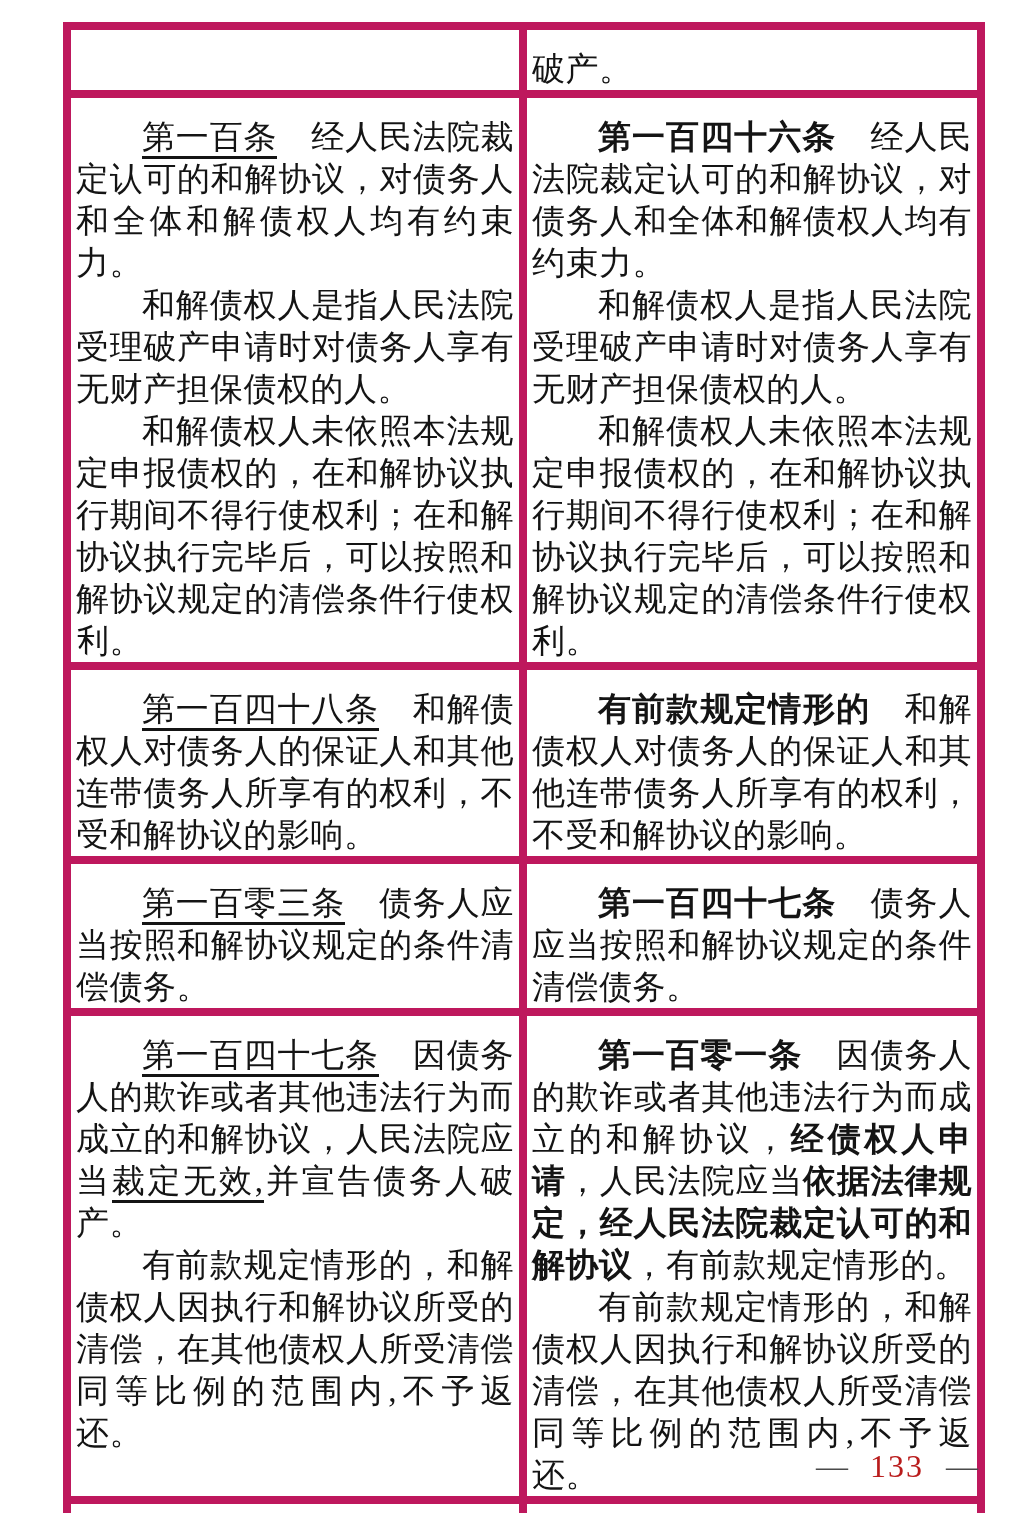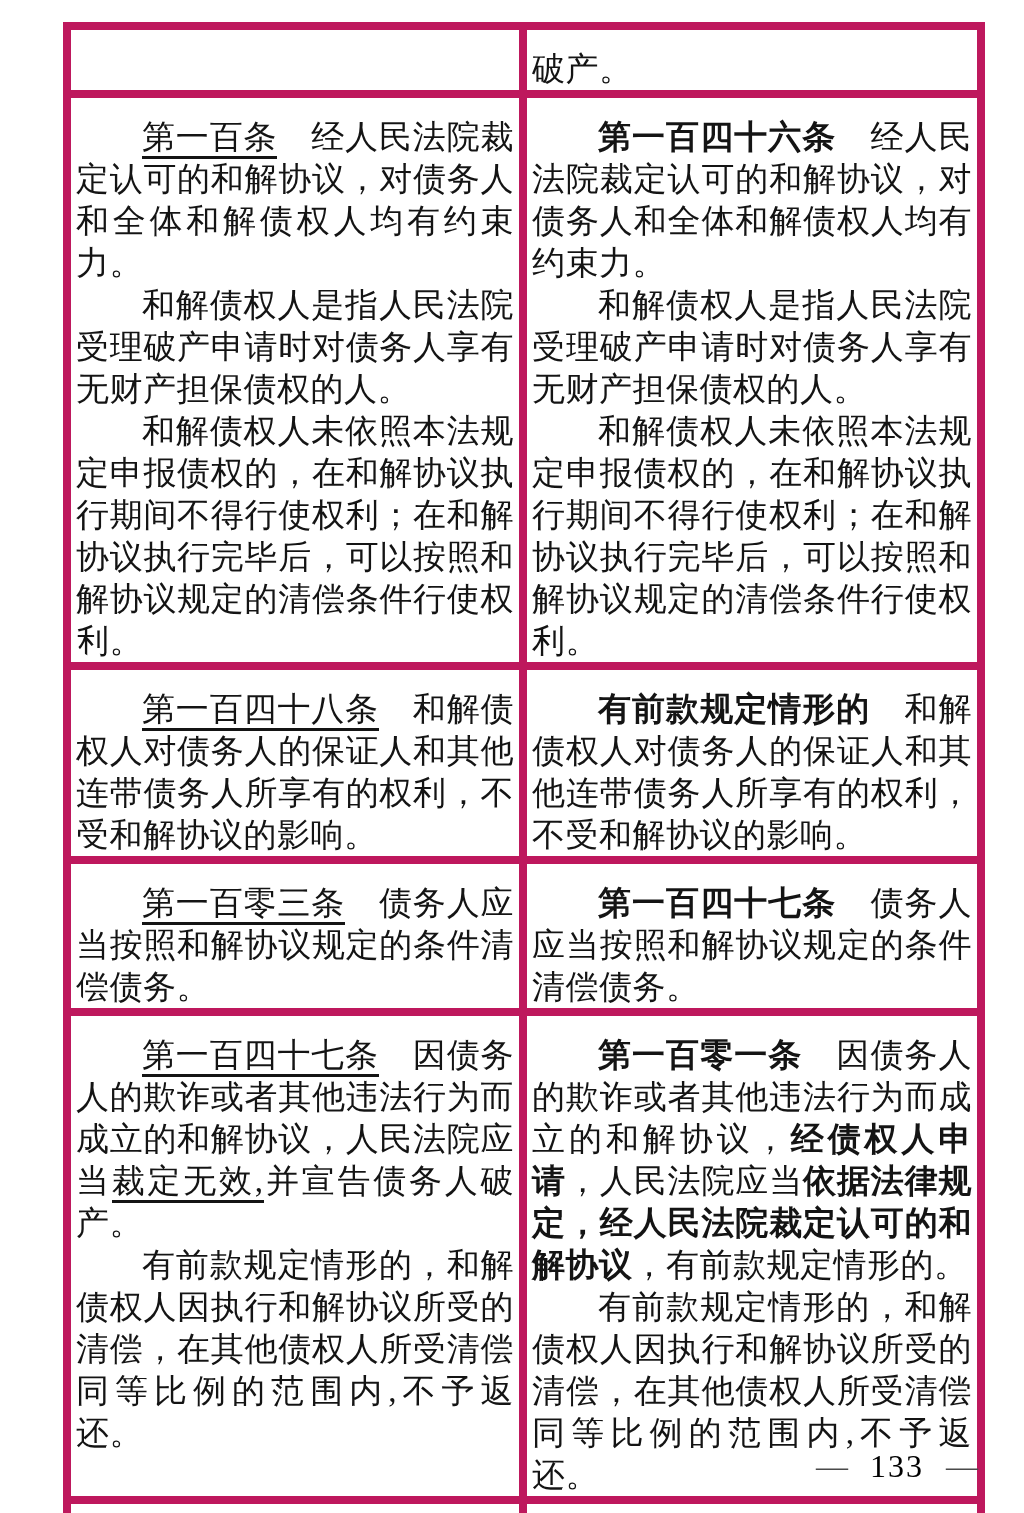--- a/index.html
+++ b/index.html
@@ -65,21 +65,21 @@
 
   .page-footer {
     position: absolute;
     top: 1448px;
     right: 40px;
     font-size: 32px;
     color: #3a3a3a;
     white-space: nowrap;
   }
   .page-footer .dash { margin: 0 6px; color: #4a4a4a; }
-  .page-footer .pagenum { margin: 0 16px; letter-spacing: 2px; color: #000000; }
+  .page-footer .pagenum { margin: 0 16px; letter-spacing: 2px; color: #b91c1c; }
 </style>
 </head>
 <body>
 
 <div class="table-wrap">
   <table class="law-table">
     <tbody>
         <tr class="row-0">
           <td class="cell-left"></td>
           <td class="cell-right">

